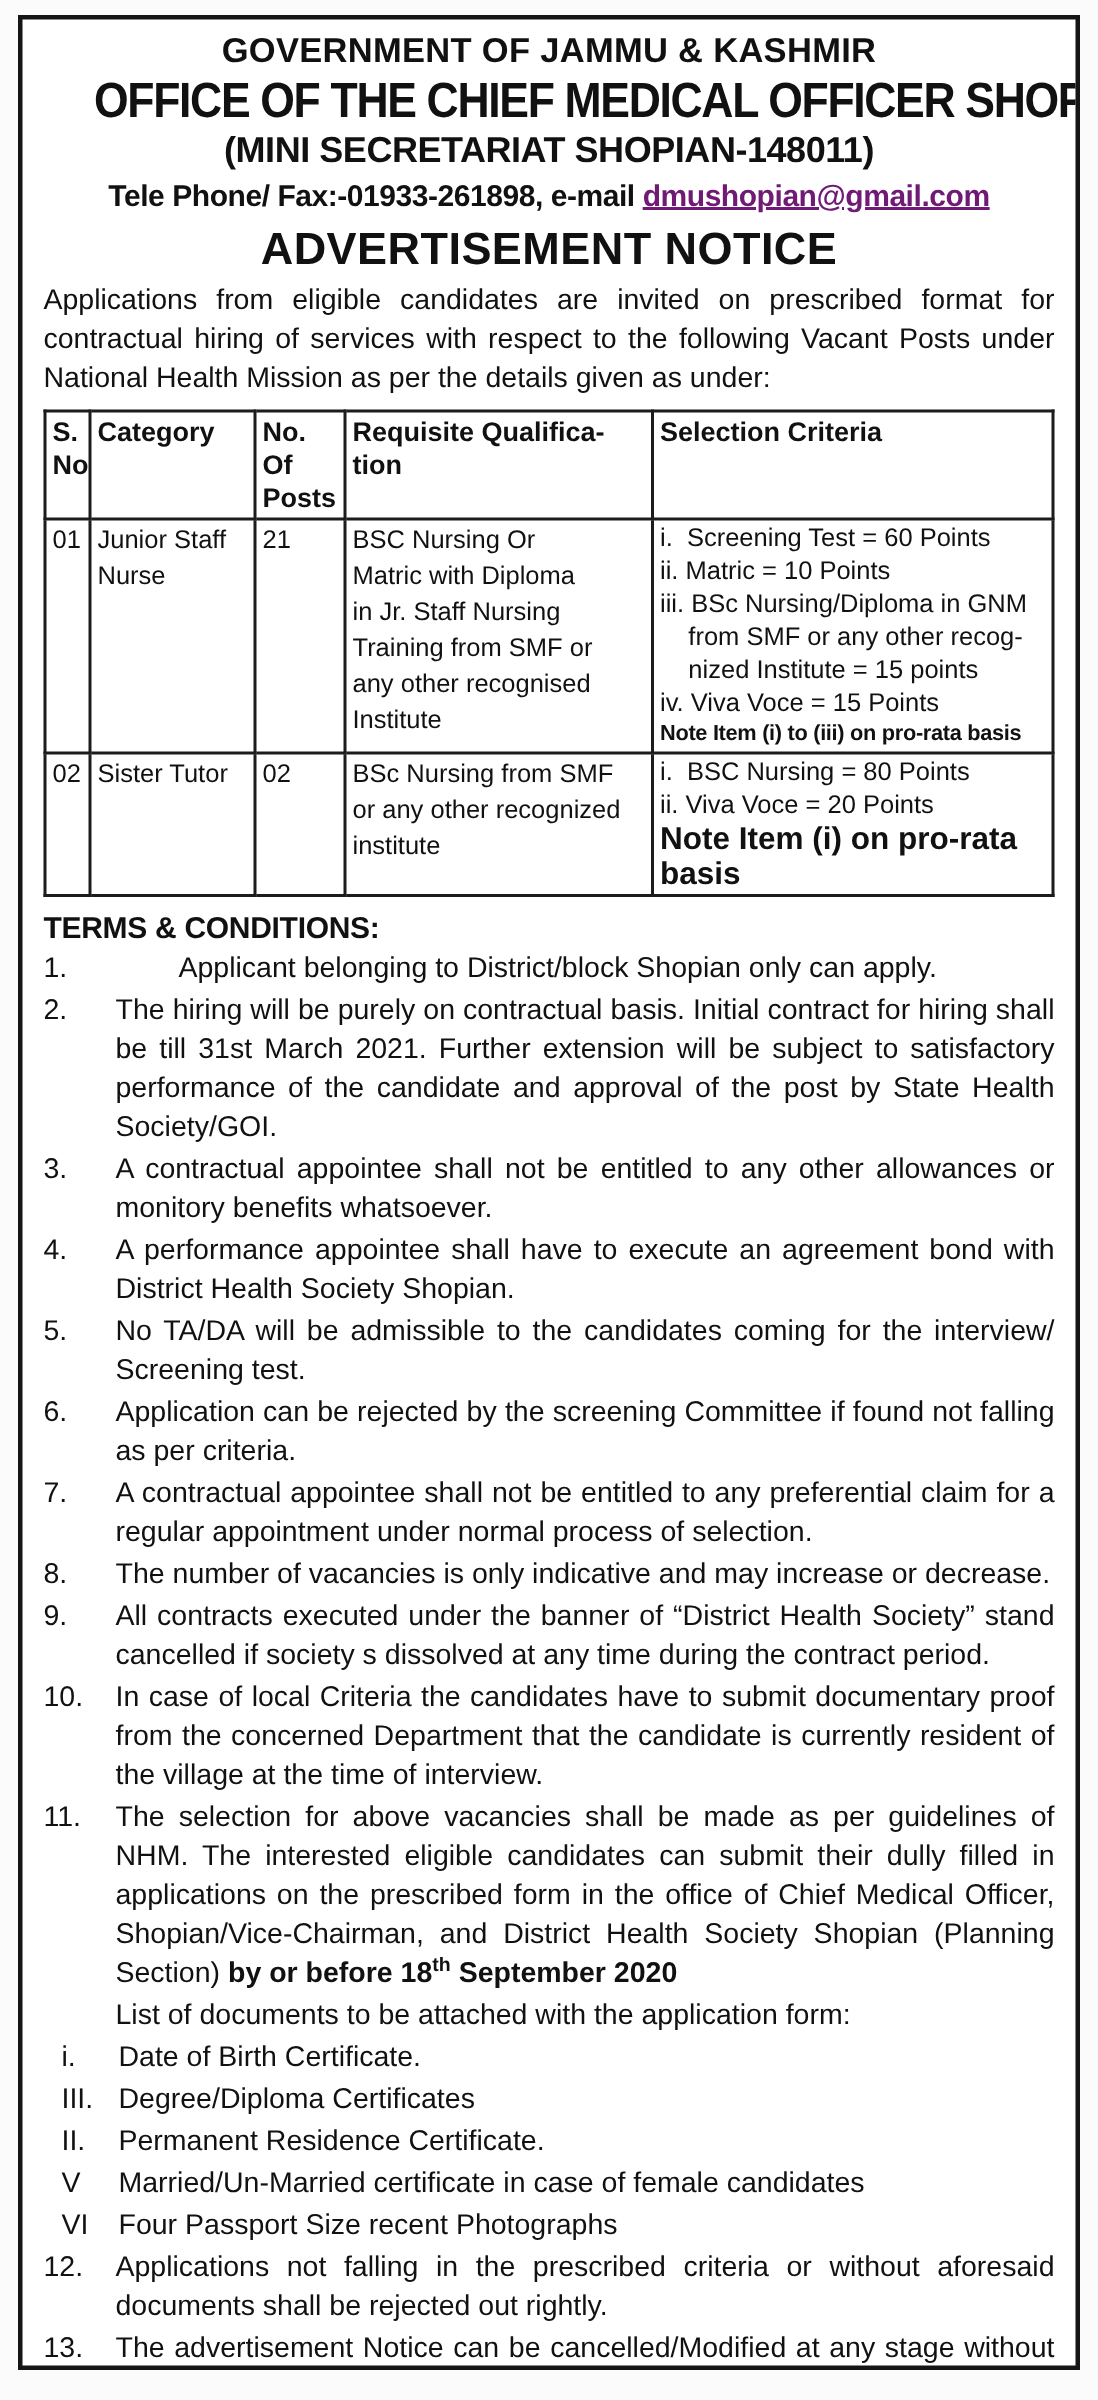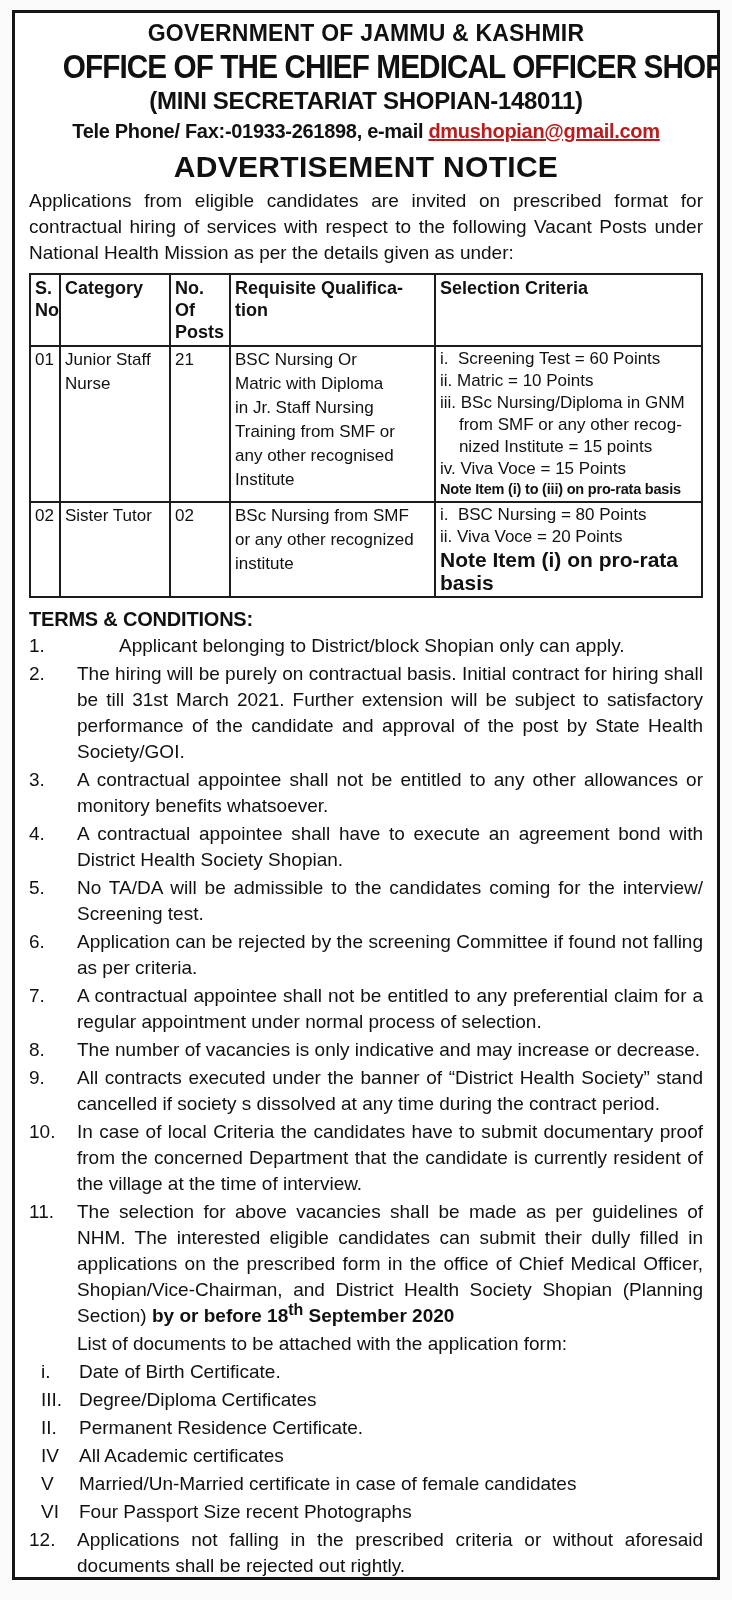--- a/index.html
+++ b/index.html
@@ -21,21 +21,21 @@
   }
   
   .govt{ text-align:center;font-weight:bold;font-size:23px;line-height:24px;margin-top:2px;letter-spacing:.2px;}
   .office{
     text-align:center;font-weight:bold;font-size:33px;line-height:38px;margin-top:3px;
     letter-spacing:-1px; transform:scaleX(.9); transform-origin:center;
     white-space:nowrap;
   }
   .mini{ text-align:center;font-weight:bold;font-size:24px;line-height:28px;margin-top:1px;letter-spacing:-.3px;}
   .tele{ text-align:center;font-weight:bold;font-size:20px;line-height:24px;margin-top:4px;letter-spacing:-.3px;}
-  .email{ text-decoration:underline;color:#b91c1c;}
+  .email{ text-decoration:underline;color:#701a75;}
   .adnotice{ text-align:center;font-weight:bold;font-size:30px;line-height:34px;margin-top:7px;letter-spacing:.3px;}
   .intro{ font-size:19px;line-height:26px;text-align:justify;margin-top:4px;}
   
   table.vac{ border-collapse:collapse;width:100%;margin-top:7px;table-layout:fixed;}
   table.vac th, table.vac td{
     border:2px solid #1c1c1c;
     vertical-align:top;
     padding:1px 4px 2px 4px;
     font-size:17px;
   }
@@ -48,21 +48,21 @@
   .note-sm{ font-weight:bold;font-size:14.5px;line-height:19px;letter-spacing:-.2px;}
   .note-lg{ font-weight:bold;font-size:21px;line-height:23px;}
   
   .terms-head{ font-weight:bold;font-size:20px;line-height:24px;margin-top:9px;letter-spacing:-.2px;}
   .term{ display:grid;grid-template-columns:48px 1fr;font-size:19px;line-height:26px;margin-top:2px;}
   .term .num{ }
   .term .txt{ text-align:justify;}
   .term .txt.noj{ text-align:left;}
   .t1{ text-indent:42px;}
   .doc{ display:grid;grid-template-columns:38px 1fr;font-size:19px;line-height:26px;margin-left:12px;margin-top:2px;}
-  sup{ font-size:16px;vertical-align:super;line-height:0;}
+  sup{ font-size:13px;vertical-align:super;line-height:0;}
   
   .watermark{
     position:absolute;left:22px;top:308px;width:688px;
     text-align:center;
     font-family:"DejaVu Sans","Liberation Sans",sans-serif;
     font-weight:bold;
     font-size:330px;line-height:1;
     letter-spacing:-26px;
     color:rgba(230,46,42,0.60);
     z-index:5;
@@ -151,21 +151,21 @@
     <div class="term">
         <span class="num">2.</span>
         <span class="txt">The hiring will be purely on contractual basis. Initial contract for hiring shall be till 31st March 2021. Further extension will be subject to satisfactory performance of the candidate and approval of the post by State Health Society/GOI.</span>
       </div>
     <div class="term">
         <span class="num">3.</span>
         <span class="txt">A contractual appointee shall not be entitled to any other allowances or monitory benefits whatsoever.</span>
       </div>
     <div class="term">
         <span class="num">4.</span>
-        <span class="txt">A contractual appointee shall have to execute an agreement bond with District Health Society Shopian.</span>
+        <span class="txt">A performance appointee shall have to execute an agreement bond with District Health Society Shopian.</span>
       </div>
     <div class="term">
         <span class="num">5.</span>
         <span class="txt">No TA/DA will be admissible to the candidates coming for the interview/ Screening test.</span>
       </div>
     <div class="term">
         <span class="num">6.</span>
         <span class="txt">Application can be rejected by the screening Committee if found not falling as per criteria.</span>
       </div>
     <div class="term">
@@ -201,24 +201,20 @@
       </div>
     <div class="doc">
         <span class="num">III.</span>
         <span class="txt">Degree/Diploma Certificates</span>
       </div>
     <div class="doc">
         <span class="num">II.</span>
         <span class="txt">Permanent Residence Certificate.</span>
       </div>
     <div class="doc">
-        <span class="num">IV</span>
-        <span class="txt">All Academic certificates</span>
-      </div>
-    <div class="doc">
         <span class="num">V</span>
         <span class="txt">Married/Un-Married certificate in case of female candidates</span>
       </div>
     <div class="doc">
         <span class="num">VI</span>
         <span class="txt">Four Passport Size recent Photographs</span>
       </div>
 
     <div class="term">
         <span class="num">12.</span>

